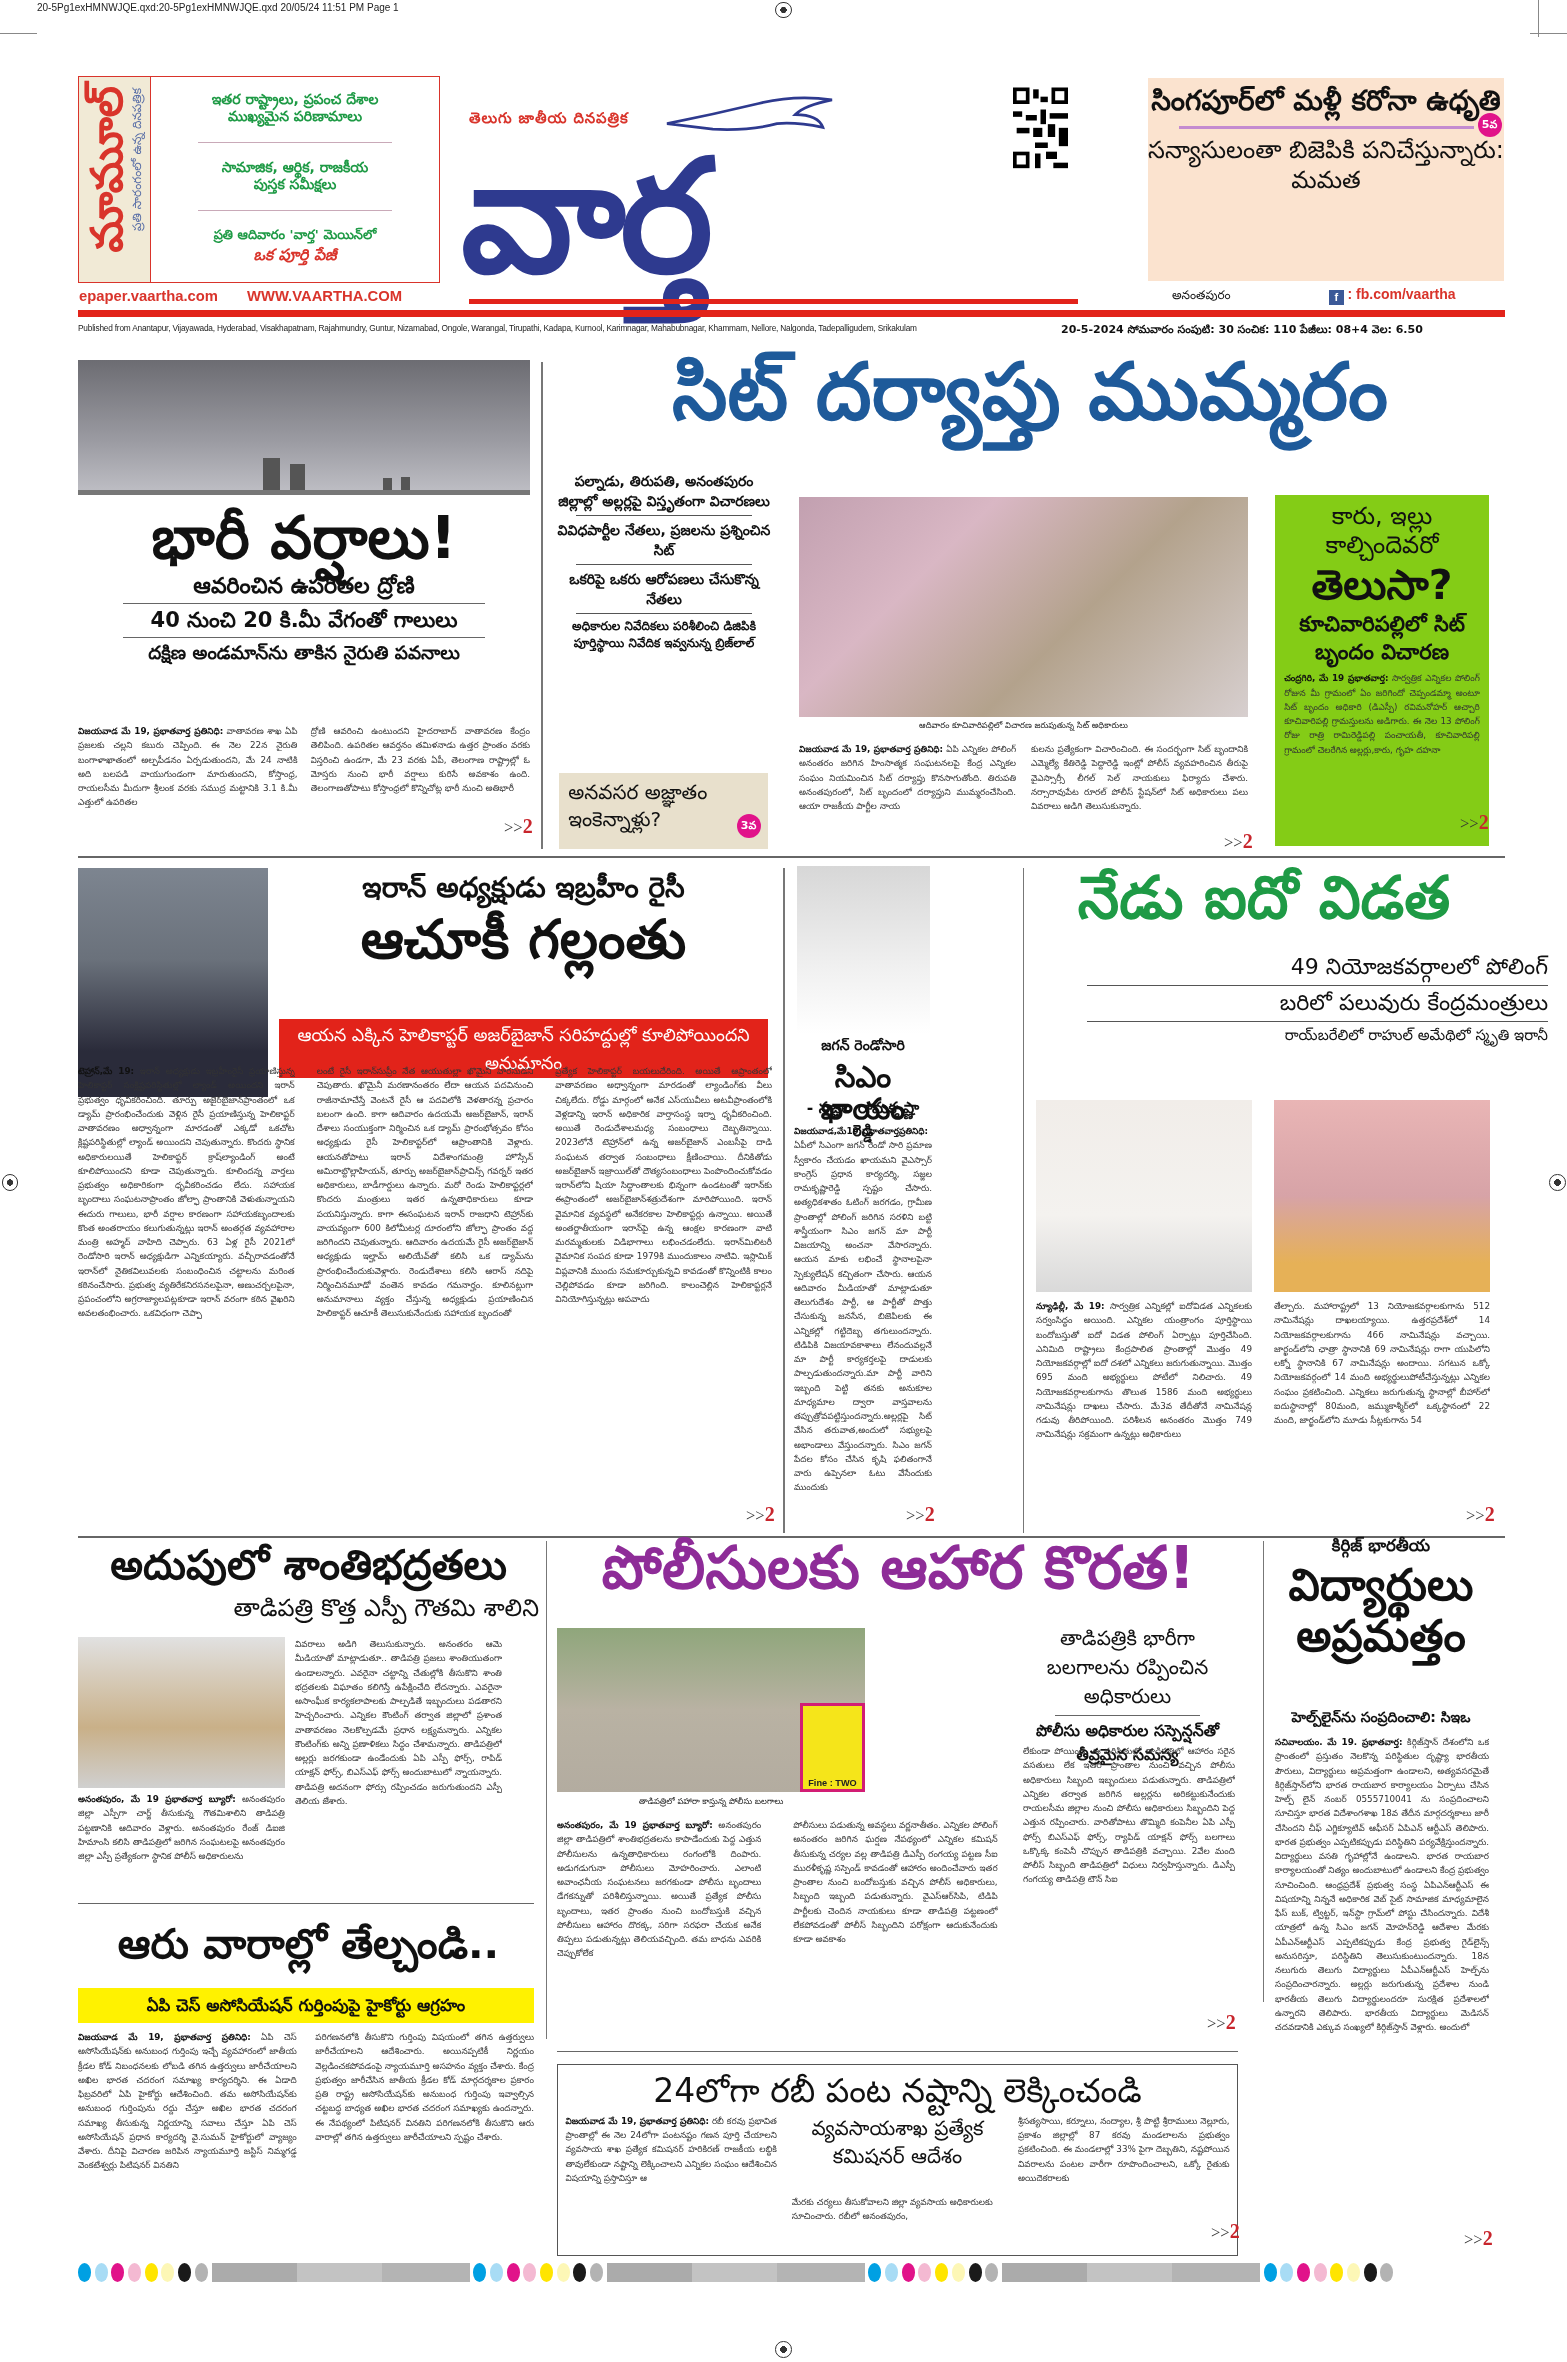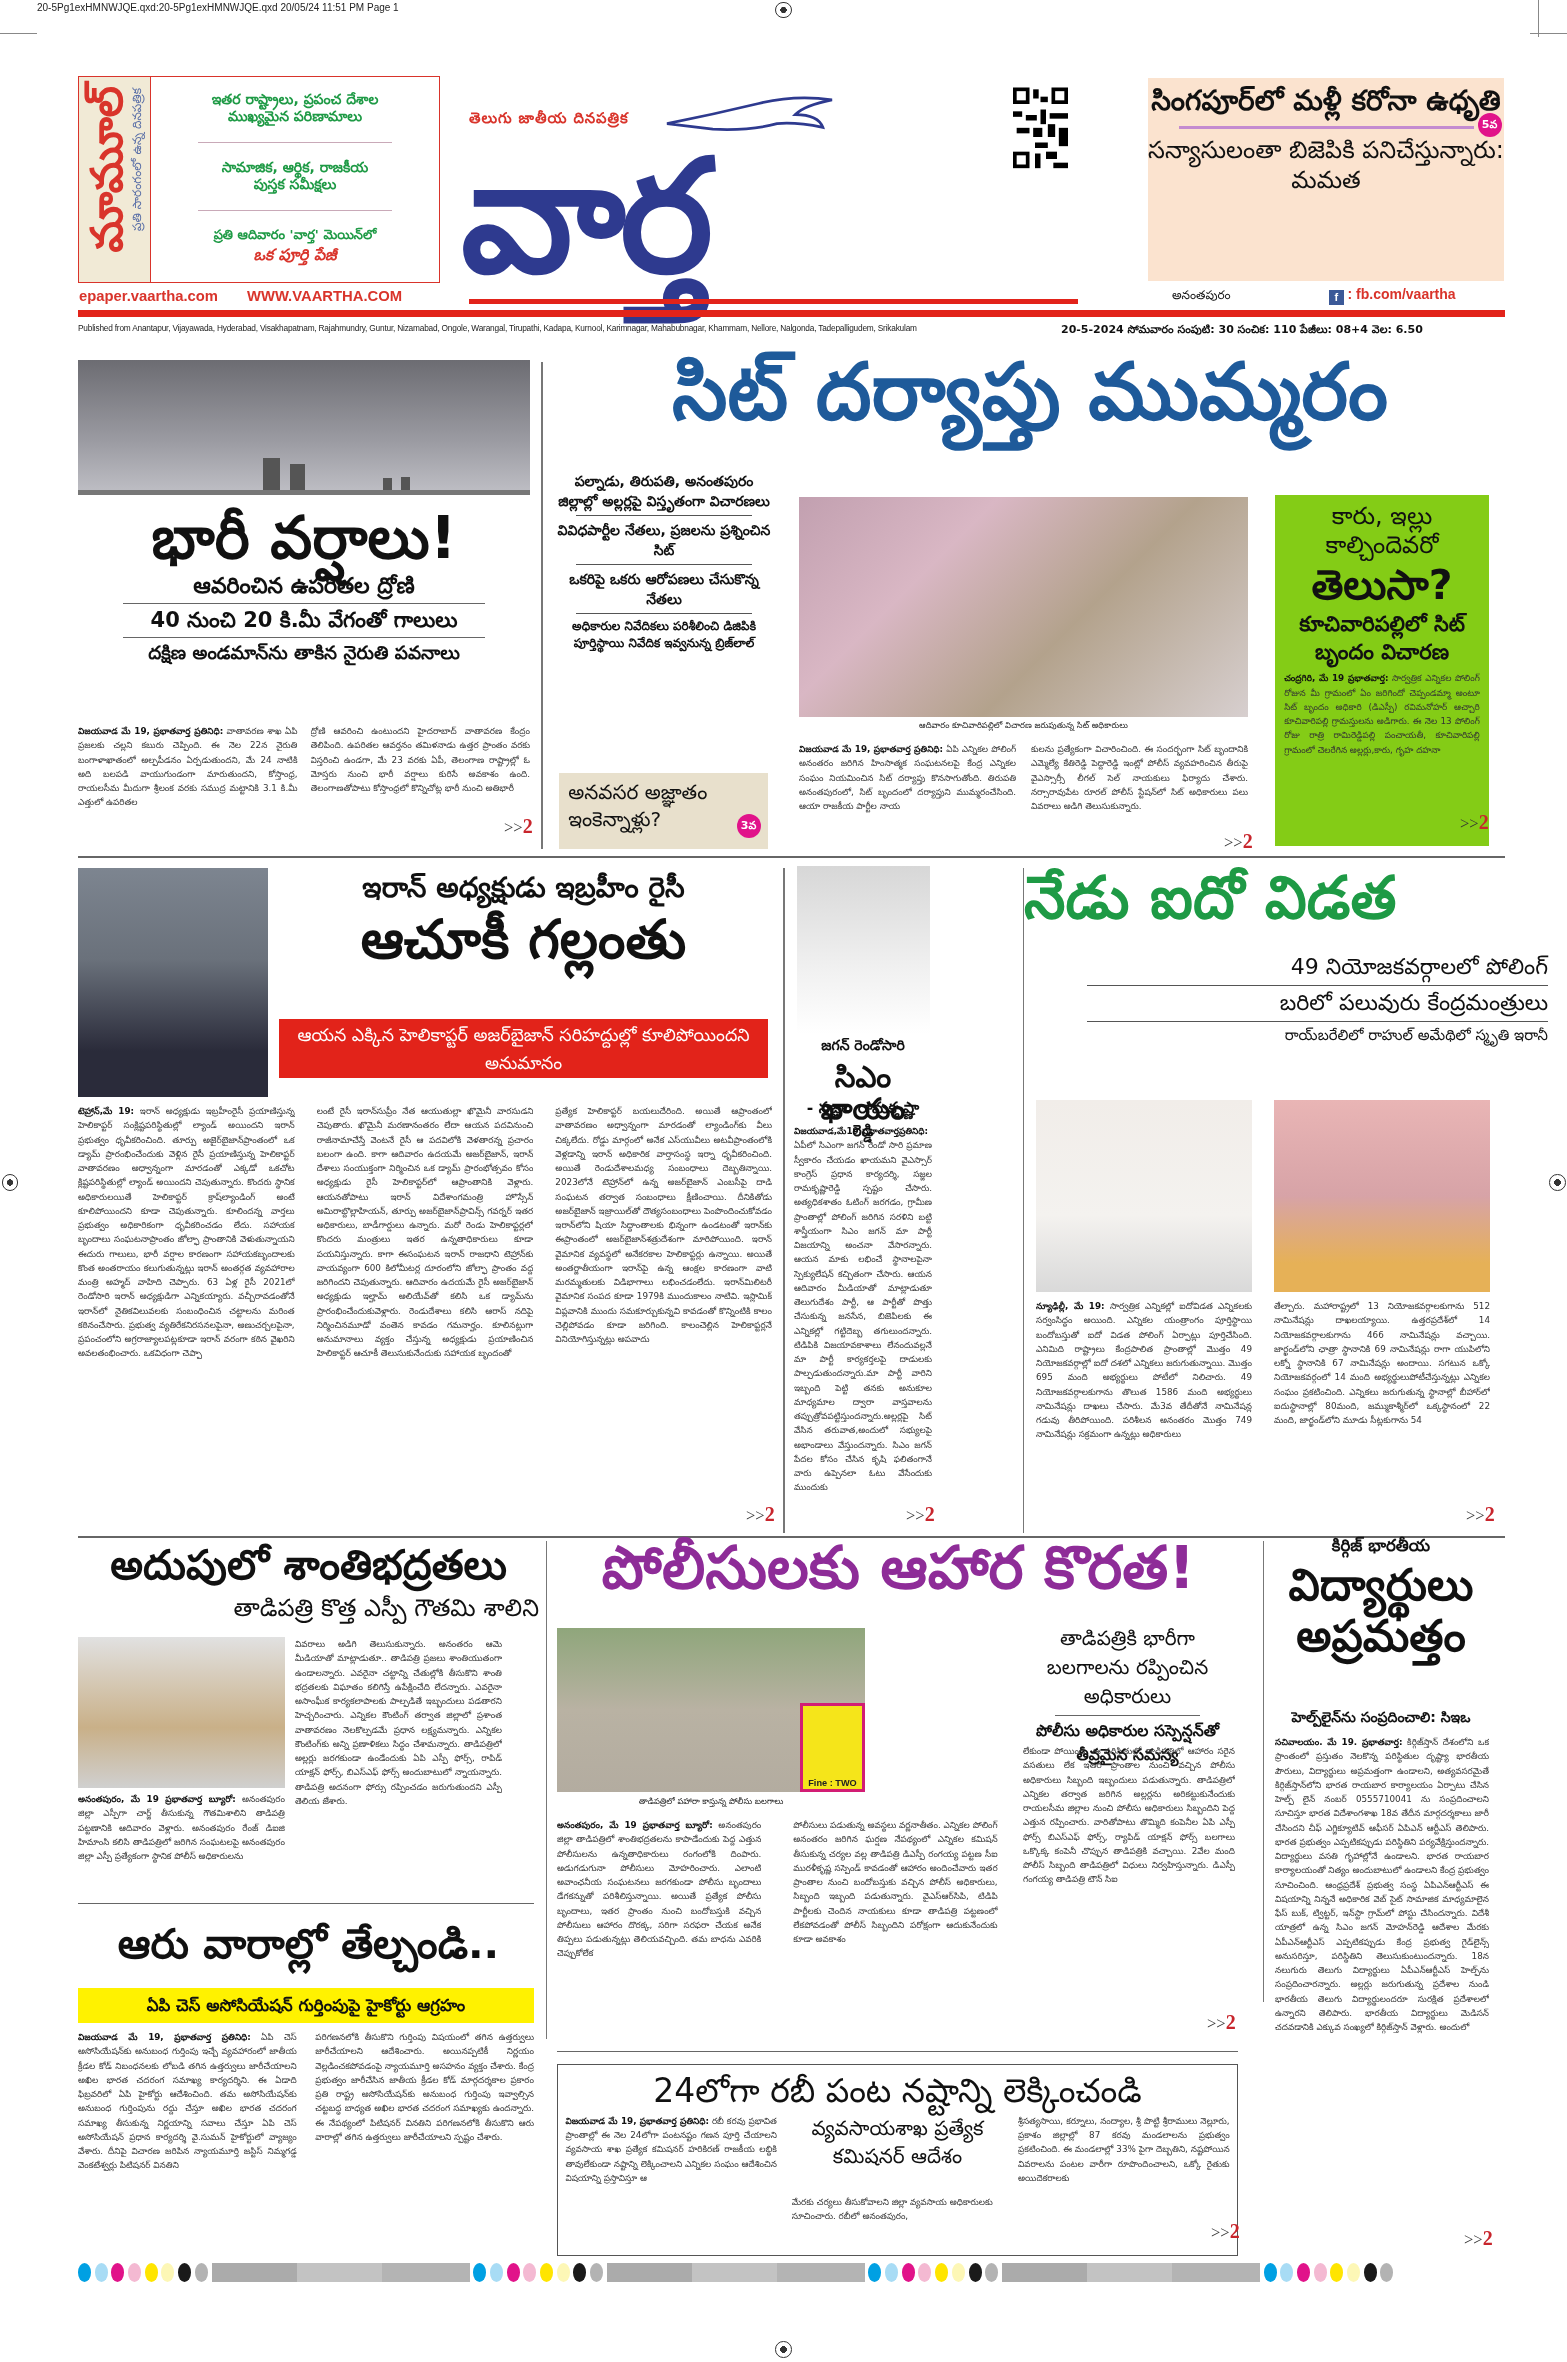--- a/index.html
+++ b/index.html
@@ -67,21 +67,21 @@
 .iran-photo{left:78px;top:868px;width:190px;height:229px;background:linear-gradient(#7d8590,#6a717b 40%,#2a2b3a 80%)}
 .iran-kicker{left:279px;top:871px;width:489px;text-align:center;font-size:28px;font-weight:bold}
 .iran-head{left:279px;top:910px;width:489px;text-align:center;font-size:54px;font-weight:bold;line-height:1.1}
 .iran-red{left:279px;top:1019px;width:489px;height:59px;background:#e2231a;color:#fff;text-align:center;font-size:17.5px;line-height:28px;padding-top:1.8px}
 
 .saj-photo{left:797px;top:866px;width:133px;height:168px;background:linear-gradient(#d7d7d7,#f0f0f0 60%,#fff)}
 .saj-k{left:794px;top:1037px;width:138px;text-align:center;font-size:14px;font-weight:bold}
 .saj-h{left:794px;top:1061px;width:138px;text-align:center;font-size:29.5px;font-weight:bold;line-height:1.1}
 .saj-b{left:794px;top:1098px;width:138px;text-align:center;font-size:15.7px;font-weight:bold}
 
-.poll-h{left:1024px;top:866px;width:480px;font-size:59px;font-weight:bold;color:#1e9a45;line-height:1.1}
+.poll-h{left:1024px;top:866px;width:480px;text-align:center;font-size:59px;font-weight:bold;color:#1e9a45;line-height:1.1}
 .poll-s{left:1087px;top:951px;width:461px;text-align:right}
 .poll-s div{font-size:22px;line-height:1.45}
 .poll-s .sm{font-size:14.8px}
 .poll-s .rule{height:0.9px;background:#555;margin:1.8px 0}
 .rahul{left:1036px;top:1100px;width:216px;height:192px;background:linear-gradient(#f1ede9,#f4f2ef 60%,#d9d9d9)}
 .rajnath{left:1274px;top:1100px;width:216px;height:192px;background:linear-gradient(#e9b5b5,#d7a3a7 50%,#e6b157 85%)}
 
 .shanti-h{left:78px;top:1543px;width:461px;text-align:center;font-size:41px;font-weight:bold;line-height:1.1}
 .shanti-s{left:78px;top:1593px;width:461px;text-align:right;font-size:24px;line-height:1.3}
 .sp-photo{left:78px;top:1637px;width:207px;height:151px;background:linear-gradient(#e1e1e1,#c9b088 60%,#d0d0d0)}
@@ -228,21 +228,21 @@
   <div class="body" style="margin-top:5.5px;height:135px;overflow:hidden"><b>చంద్రగిరి, మే 19 ప్రభాతవార్త:</b> <span>సార్వత్రిక ఎన్నికల పోలింగ్ రోజున మీ గ్రామంలో ఏం జరిగిందో చెప్పండమ్మా అంటూ సిట్ బృందం అధికారి (డిఎస్పీ) రవిమనోహర్ ఆచ్చారి కూచివారిపల్లి గ్రామస్తులను అడిగారు. ఈ నెల 13 పోలింగ్ రోజు రాత్రి రామిరెడ్డిపల్లి పంచాయతీ, కూచివారిపల్లి గ్రామంలో చెలరేగిన అల్లర్లు,కారు, గృహ దహనా</span></div>
 </div>
 <div class="abs cont" style="left:1460px;top:812px"><span>&gt;&gt;</span><b>2</b></div>
 
 <div class="abs hr" style="left:78px;top:856px;width:1427px"></div>
 
 <div class="abs iran-photo photo"></div>
 <div class="abs iran-kicker">ఇరాన్ అధ్యక్షుడు ఇబ్రహీం రైసీ</div>
 <div class="abs iran-head">ఆచూకీ గల్లంతు</div>
 <div class="abs iran-red">ఆయన ఎక్కిన హెలికాప్టర్ అజర్‌బైజాన్ సరిహద్దుల్లో కూలిపోయిందని అనుమానం</div>
-<div class="abs" style="left:78px;top:1104px;width:694px;display:flex;gap:22px">
+<div class="abs" style="left:78px;top:1064px;width:694px;display:flex;gap:22px">
   <div class="body" style="flex:1;height:423px;overflow:hidden"><b>టెహ్రాన్,మే 19:</b> <span>ఇరాన్ అధ్యక్షుడు ఇబ్రహీంరైసీ ప్రయాణిస్తున్న హెలికాప్టర్ సంక్లిష్టపరిస్థితుల్లో ల్యాండ్ అయిందని ఇరాన్ ప్రభుత్వం ధృవీకరించింది. తూర్పు అజైర్‌బైజాన్‌ప్రాంతంలో ఒక డ్యామ్ ప్రారంభించేందుకు వెళ్లిన రైసీ ప్రయాణిస్తున్న హెలికాప్టర్ వాతావరణం అధ్వాన్నంగా మారడంతో ఎక్కడో ఒకచోట క్లిష్టపరిస్థితుల్లో ల్యాండ్ అయిందని చెపుతున్నారు. కొందరు స్థానిక అధికారులయితే హెలికాప్టర్ క్రాష్‌ల్యాండింగ్ అంటే కూలిపోయిందని కూడా చెపుతున్నారు. కూలిందన్న వార్తలు ప్రభుత్వం అధికారికంగా ధృవీకరించడం లేదు. సహాయక బృందాలు సంఘటనాప్రాంతం జోల్ఫా ప్రాంతానికి వెళుతున్నాయని ఈదురు గాలులు, భారీ వర్షాల కారణంగా సహాయకబృందాలకు కొంత అంతరాయం కలుగుతున్నట్లు ఇరాన్ అంతర్గత వ్యవహారాల మంత్రి అహ్మద్ వాహిది చెప్పారు. 63 ఏళ్ల రైసీ 2021లో రెండోసారి ఇరాన్ అధ్యక్షుడిగా ఎన్నికయ్యారు. వచ్చీరావడంతోనే ఇరాన్‌లో నైతికవిలువలకు సంబంధించిన చట్టాలను మరింత కఠినంచేసారు. ప్రభుత్వ వ్యతిరేకనిరసనలపైనా, అణుచర్చలపైనా, ప్రపంచంలోని అగ్రరాజ్యాలపట్లకూడా ఇరాన్ వరంగా కఠిన వైఖరిని అవలతంభించారు. ఒకవిధంగా చెప్పా</span></div>
   <div class="body" style="flex:1;height:423px;overflow:hidden"><span>లంటే రైసీ ఇరాన్‌సుప్రీం నేత ఆయుతుల్లా ఖొమైనీ వారసుడని చెపుతారు. ఖొమైనీ మరణానంతరం లేదా ఆయన పదవినుంచి రాజీనామాచేస్తే వెంటనే రైసీ ఆ పదవిలోకి వెళతారన్న ప్రచారం బలంగా ఉంది. కాగా ఆదివారం ఉదయమే అజర్‌బైజాన్, ఇరాన్ దేశాలు సంయుక్తంగా నిర్మించిన ఒక డ్యామ్ ప్రారంభోత్సవం కోసం అధ్యక్షుడు రైసీ హెలికాప్టర్‌లో ఆప్రాంతానికి వెళ్లారు. ఆయనతోపాటు ఇరాన్ విదేశాంగమంత్రి హొస్సేన్ అమిరాబ్దొల్లాహియన్, తూర్పు అజర్‌బైజాన్‌ప్రావిన్స్ గవర్నర్ ఇతర అధికారులు, బాడీగార్డులు ఉన్నారు. మరో రెండు హెలికాప్టర్లలో కొందరు మంత్రులు ఇతర ఉన్నతాధికారులు కూడా పయనిస్తున్నారు. కాగా ఈసంఘటన ఇరాన్ రాజధాని టెహ్రాన్‌కు వాయవ్యంగా 600 కిలోమీటర్ల దూరంలోని జోల్ఫా ప్రాంతం వద్ద జరిగిందని చెపుతున్నారు. ఆదివారం ఉదయమే రైసీ అజర్‌బైజాన్ అధ్యక్షుడు ఇల్హామ్ అలియేవ్‌తో కలిసి ఒక డ్యామ్‌ను ప్రారంభించేందుకువెళ్లారు. రెండుదేశాలు కలిసి ఆరాస్ నదిపై నిర్మించినమూడో వంతెన కావడం గమనార్హం. కూలినట్లుగా అనుమానాలు వ్యక్తం చేస్తున్న అధ్యక్షుడు ప్రయాణించిన హెలికాప్టర్ ఆచూకీ తెలుసుకునేందుకు సహాయక బృందంతో</span></div>
   <div class="body" style="flex:1;height:423px;overflow:hidden"><span>ప్రత్యేక హెలికాప్టర్ బయలుదేరింది. అయితే ఆప్రాంతంలో వాతావరణం అధ్వాన్నంగా మారడంతో ల్యాండింగ్‌కు వీలు చిక్కలేదు. రోడ్డు మార్గంలో అనేక ఎస్‌యువీలు అటవీప్రాంతంలోకి వెళ్లడాన్ని ఇరాన్ అధికారిక వార్తాసంస్థ ఇర్నా ధృవీకరించింది. అయితే రెండుదేశాలమధ్య సంబంధాలు దెబ్బతిన్నాయి. 2023లోనే టెహ్రాన్‌లో ఉన్న అజర్‌బైజాన్ ఎంబసీపై దాడి సంఘటన తర్వాత సంబంధాలు క్షీణించాయి. దీనికితోడు అజర్‌బైజాన్ ఇజ్రాయిల్‌తో దౌత్యసంబంధాలు పెంపొందించుకోవడం ఇరాన్‌లోని షియా సిద్ధాంతాలకు భిన్నంగా ఉండటంతో ఇరాన్‌కు ఈప్రాంతంలో అజర్‌బైజాన్‌శత్రుదేశంగా మారిపోయింది. ఇరాన్ వైమానిక వ్యవస్థలో అనేకరకాల హెలికాప్టర్లు ఉన్నాయి. అయితే అంతర్జాతీయంగా ఇరాన్‌పై ఉన్న ఆంక్షల కారణంగా వాటి మరమ్మతులకు విడిభాగాలు లభించడంలేదు. ఇరాన్‌మిలిటరీ వైమానిక సంపద కూడా 1979కి ముందుకాలం నాటివి. ఇస్లామిక్ విప్లవానికి ముందు సమకూర్చుకున్నవి కావడంతో కొన్నింటికి కాలం చెల్లిపోవడం కూడా జరిగింది. కాలంచెల్లిన హెలికాప్టర్లనే వినియోగిస్తున్నట్లు అపవాదు</span></div>
 </div>
 <div class="abs cont" style="left:746px;top:1504px"><span>&gt;&gt;</span><b>2</b></div>
 <div class="abs vr" style="left:783px;top:868px;height:665px"></div>
 
 <div class="abs saj-photo photo"></div>
 <div class="abs saj-k">జగన్ రెండోసారి</div>
 <div class="abs saj-h">సిఎం ఖాయం</div>

